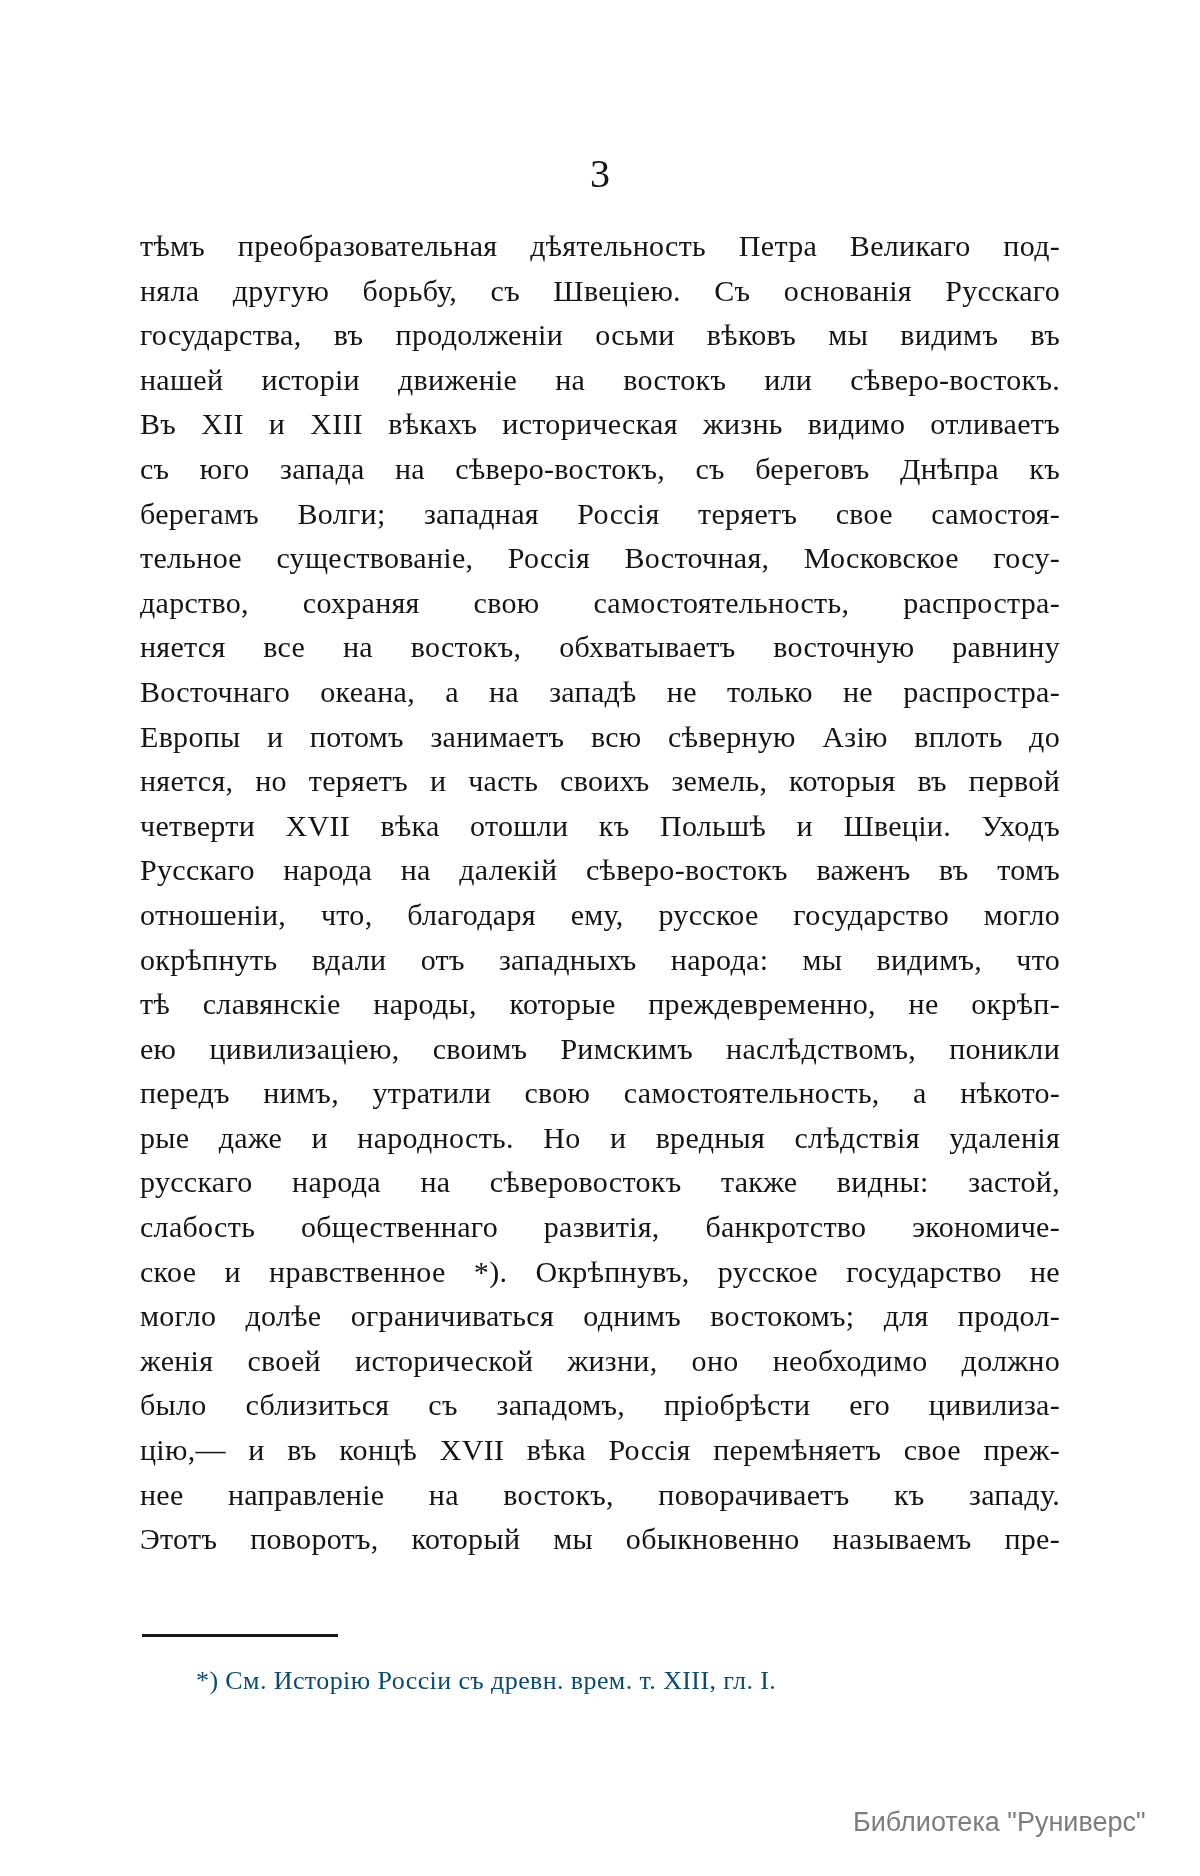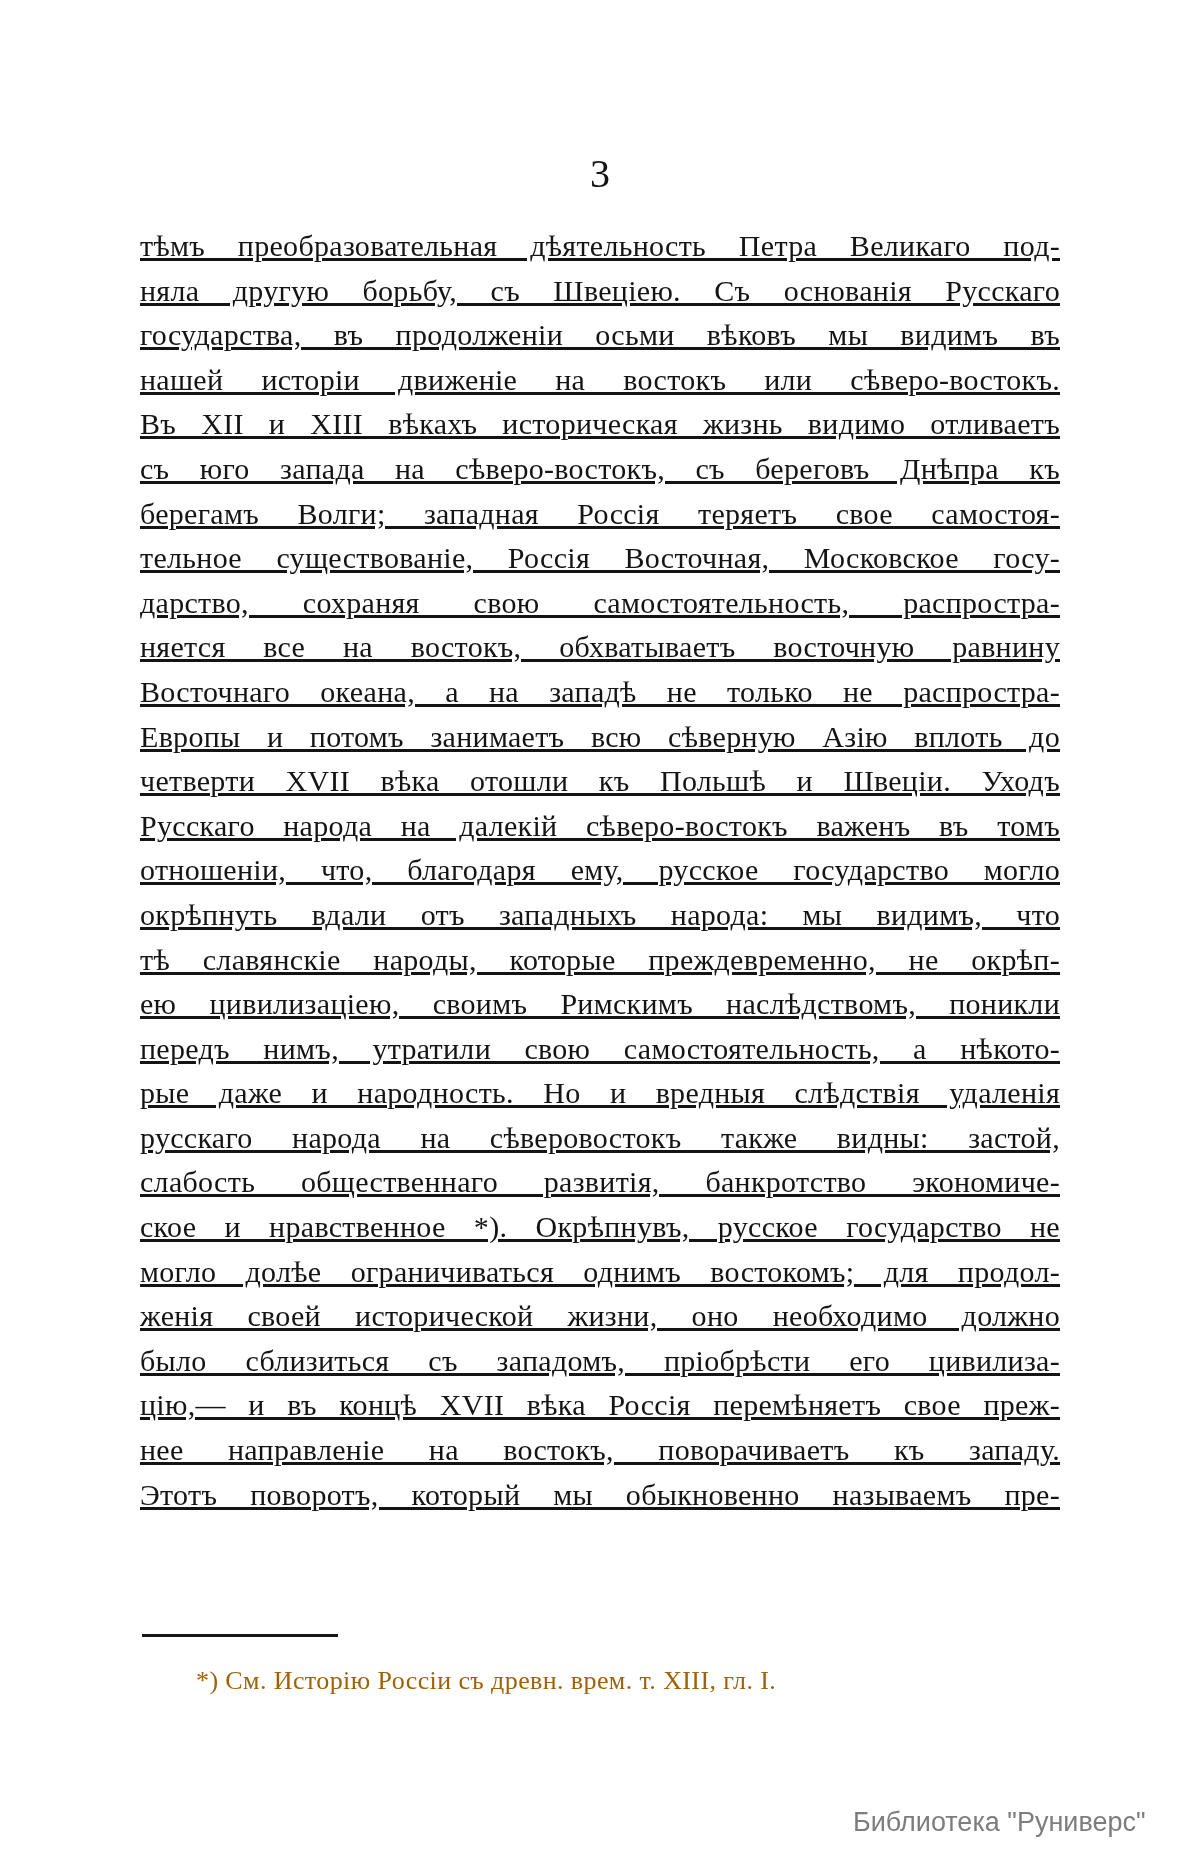--- a/index.html
+++ b/index.html
@@ -36,38 +36,38 @@
     height: 44.6px;
     line-height: 44.6px;
     font-size: 30px;
     letter-spacing: 0.3px;
     text-align: justify;
     text-align-last: justify;
     white-space: nowrap; 
     overflow: visible;
   }
   
-  .line { white-space: normal; text-decoration: underline; }
+  .line { white-space: normal; }
   .footnote-rule {
     position: absolute;
     top: 1634px;
     left: 142px;
     width: 196px;
     height: 3px;
     background: #161616;
   }
   .footnote {
     position: absolute;
     top: 1664px;
     left: 196px;
     width: 864px;
     font-size: 26px;
     line-height: 34px;
     letter-spacing: 0.4px;
-    color: #a16207;
+    color: #0c4a6e;
   }
   .watermark {
     position: absolute;
     top: 1806px;
     left: 853px;
     font-family: "Liberation Sans", "DejaVu Sans", sans-serif;
     font-size: 27px;
     line-height: 32px;
     color: #7d7d7d;
   }
@@ -85,20 +85,21 @@
       <div class="line">государства, въ продолженіи осьми вѣковъ мы видимъ въ</div>
       <div class="line">нашей исторіи движеніе на востокъ или сѣверо-востокъ.</div>
       <div class="line">Въ XII и XIII вѣкахъ историческая жизнь видимо отливаетъ</div>
       <div class="line">съ юго запада на сѣверо-востокъ, съ береговъ Днѣпра къ</div>
       <div class="line">берегамъ Волги; западная Россія теряетъ свое самостоя-</div>
       <div class="line">тельное существованіе, Россія Восточная, Московское госу-</div>
       <div class="line">дарство, сохраняя свою самостоятельность, распростра-</div>
       <div class="line">няется все на востокъ, обхватываетъ восточную равнину</div>
       <div class="line">Восточнаго океана, а на западѣ не только не распростра-</div>
       <div class="line">Европы и потомъ занимаетъ всю сѣверную Азію вплоть до</div>
+      <div class="line">няется, но теряетъ и часть своихъ земель, которыя въ первой</div>
       <div class="line">четверти XVII вѣка отошли къ Польшѣ и Швеціи. Уходъ</div>
       <div class="line">Русскаго народа на далекій сѣверо-востокъ важенъ въ томъ</div>
       <div class="line">отношеніи, что, благодаря ему, русское государство могло</div>
       <div class="line">окрѣпнуть вдали отъ западныхъ народа: мы видимъ, что</div>
       <div class="line">тѣ славянскіе народы, которые преждевременно, не окрѣп-</div>
       <div class="line">ею цивилизаціею, своимъ Римскимъ наслѣдствомъ, поникли</div>
       <div class="line">передъ нимъ, утратили свою самостоятельность, а нѣкото-</div>
       <div class="line">рые даже и народность. Но и вредныя слѣдствія удаленія</div>
       <div class="line">русскаго народа на сѣверовостокъ также видны: застой,</div>
       <div class="line">слабость общественнаго развитія, банкротство экономиче-</div>

